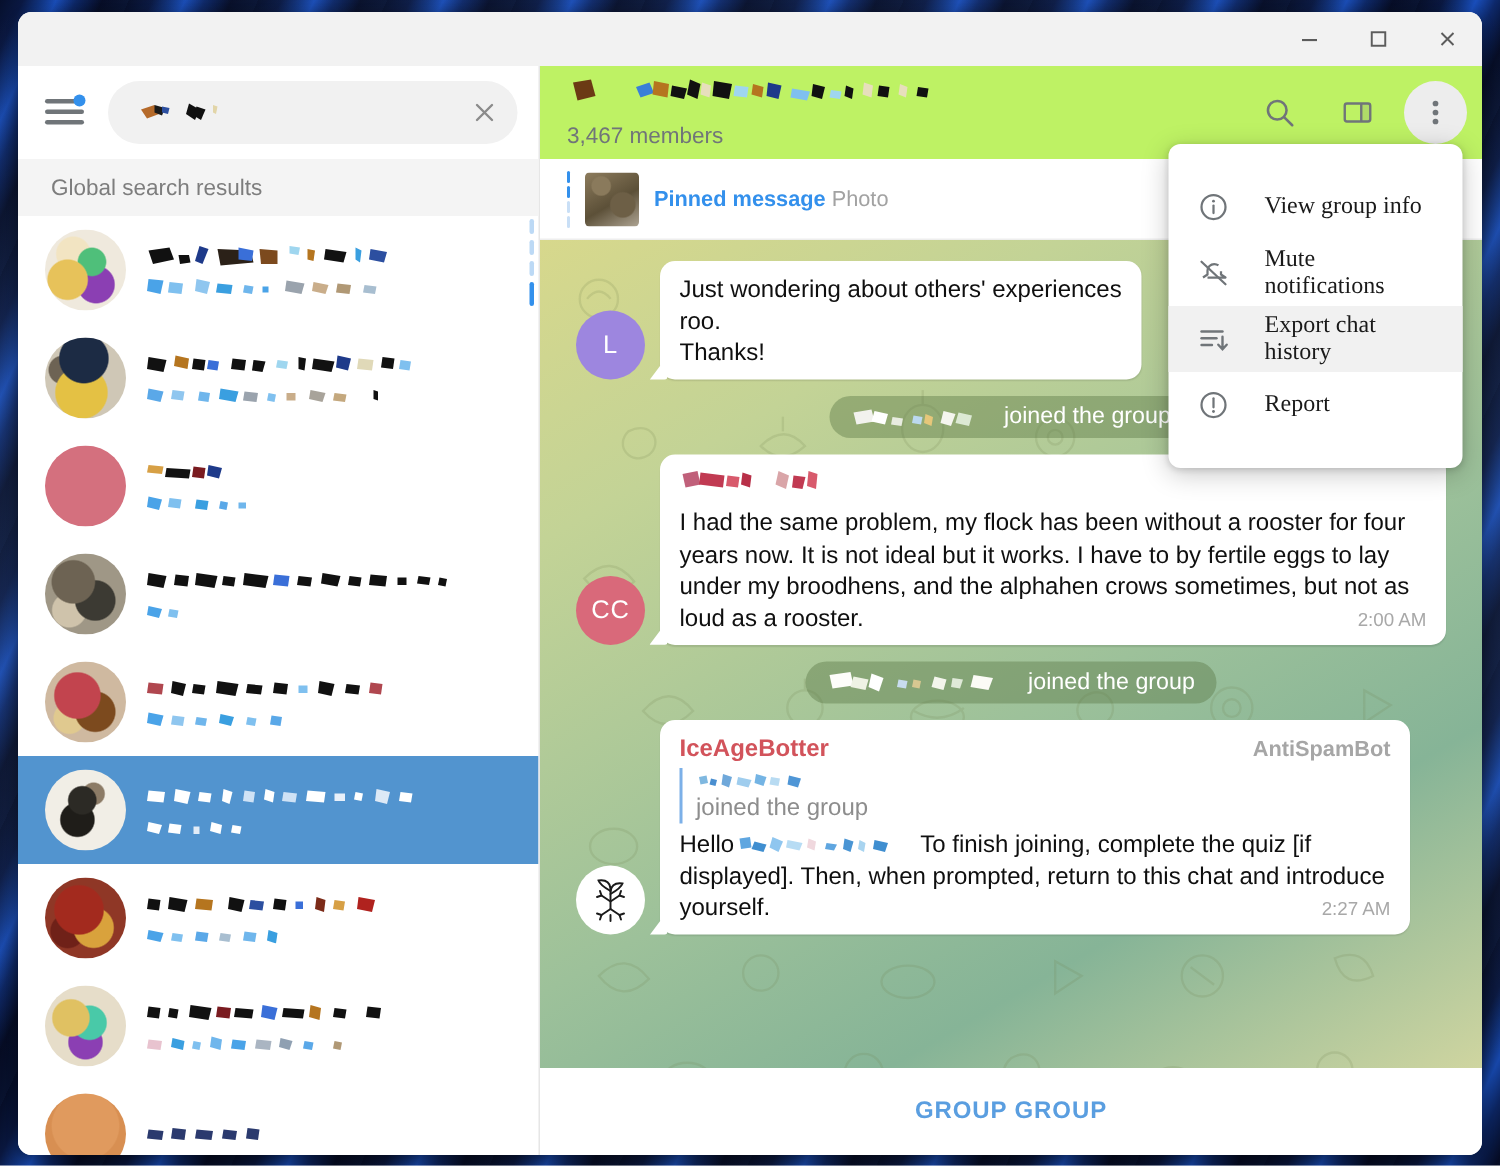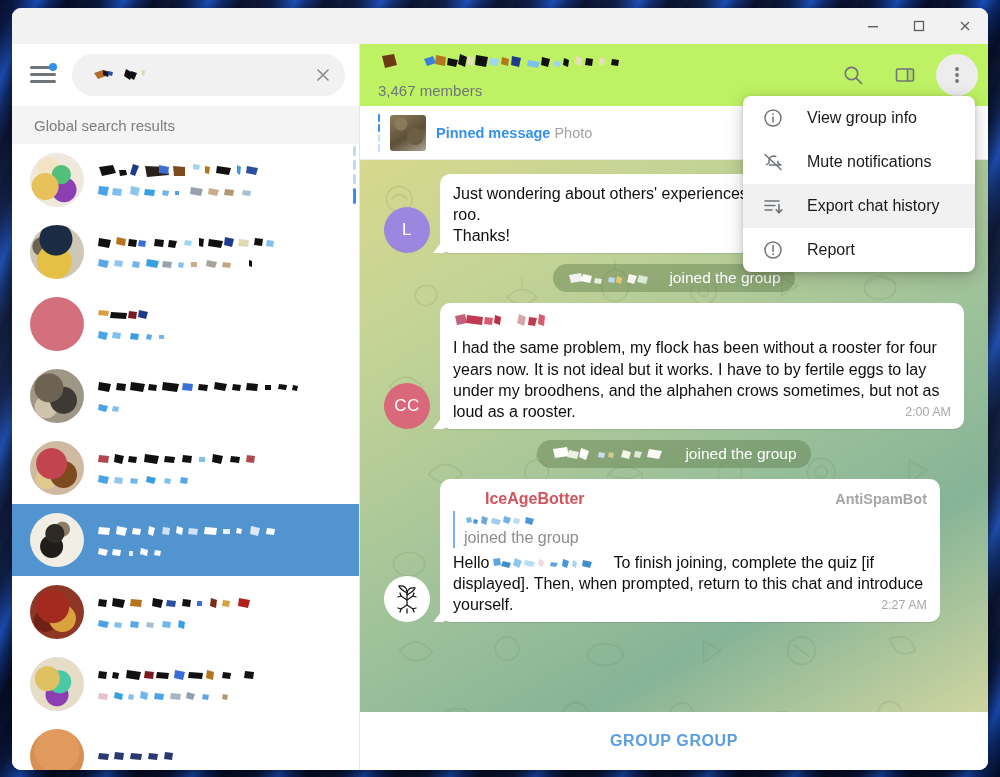--- a/index.html
+++ b/index.html
@@ -153,40 +153,40 @@
   }
   .reply-quote {
     border-left: 2px solid #7cb0e8; padding-left: 9px; margin-bottom: 4px;
     display: flex; flex-direction: column; gap: 1px;
   }
   .reply-name { font-size: 15px; color: #3390ec; }
   .reply-body { font-size: 16px; color: #0f0f0f; }
   .reply-body.dim { color: #8d8d8d; }
   .msg-time { float: right; font-size: 12.5px; color: #a8a8a8; margin: 3px 0 0 10px; }
   .bot-head { display: flex; align-items: baseline; justify-content: space-between; gap: 20px; margin-bottom: 2px; }
-  .bot-name { font-size: 16px; color: #d2535b; font-weight: 600; margin-left: 32px; }
+  .bot-name { font-size: 16px; color: #d2535b; font-weight: 600; }
   .bot-tag { font-size: 14.5px; color: #a6a6a6; font-weight: bold; }
 
   .service-row { display: flex; justify-content: center; }
   .service {
     background: rgba(90,120,70,.42); color: #fff; font-size: 15.5px;
     border-radius: 14px; padding: 5px 14px; display: flex; align-items: center; gap: 6px;
   }
 
   #join-bar {
     height: 58px; flex: 0 0 58px; background: #fff; display: flex;
     align-items: center; justify-content: center; cursor: pointer;
   }
   #join-label { color: #5a9ee0; font-size: 16px; font-weight: 600; letter-spacing: .6px; }
 
   
   #menu {
-    position: absolute; right: 13px; top: 52px; width: 232px; background: #fff;
+    position: absolute; right: 13px; top: 52px; width: 196px; background: #fff;
     border-radius: 8px; box-shadow: 0 4px 18px rgba(0,0,0,.22), 0 1px 4px rgba(0,0,0,.14);
-    padding: 0 0; z-index: 60;
+    padding: 20px 0; z-index: 60; font-family: Liberation Serif, serif;
   }
   .menu-item {
     height: 44px; display: flex; align-items: center; gap: 22px; padding: 0 18px;
     font-size: 16px; color: #1a1a1a; cursor: pointer;
   }
   .menu-item.hl { background: #f1f1f1; }
   .menu-icon { width: 24px; height: 24px; flex: 0 0 24px; color: #707579; display: flex; align-items: center; justify-content: center; }
   #sb-track { position: absolute; right: 2px; top: -16px; width: 3px; height: 90px; }
   #sb-track i { display: block; width: 3px; background: #bcd9f5; border-radius: 2px; margin-bottom: 4px; height: 10px; }
 </style>

